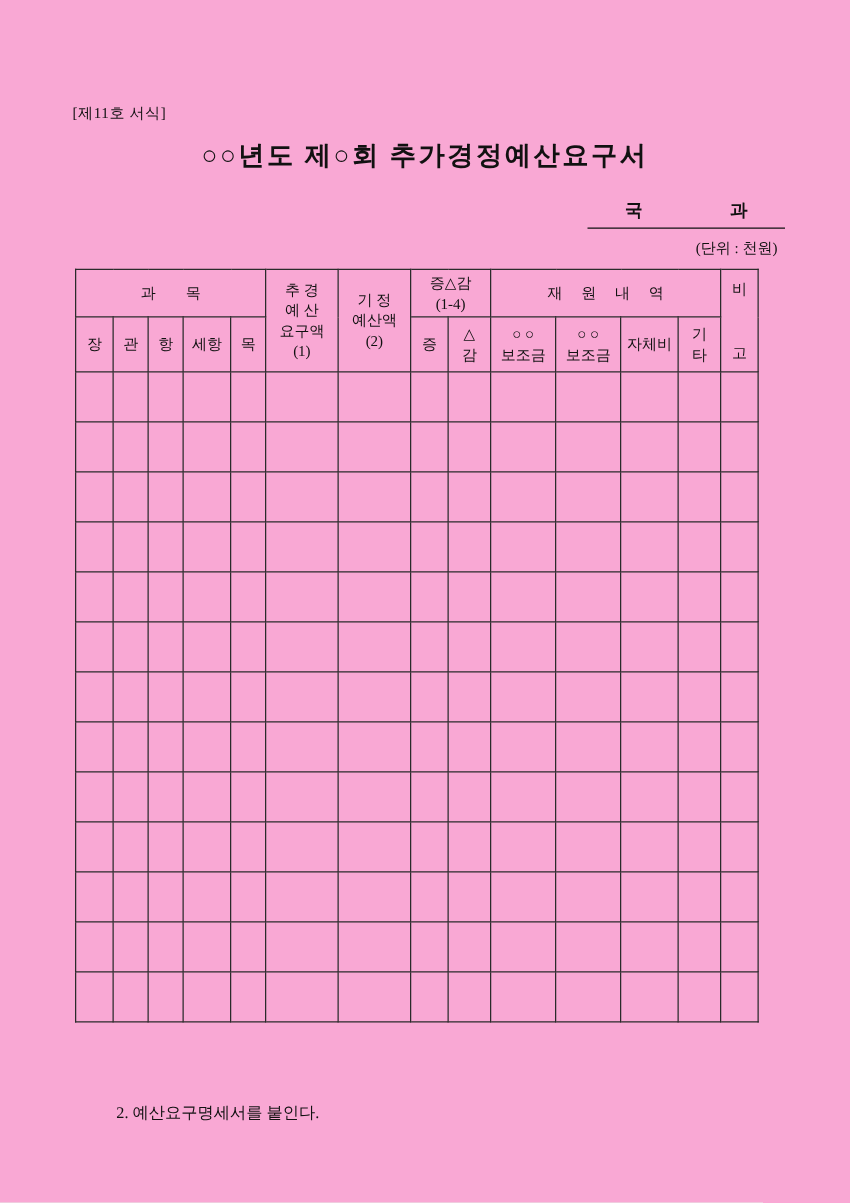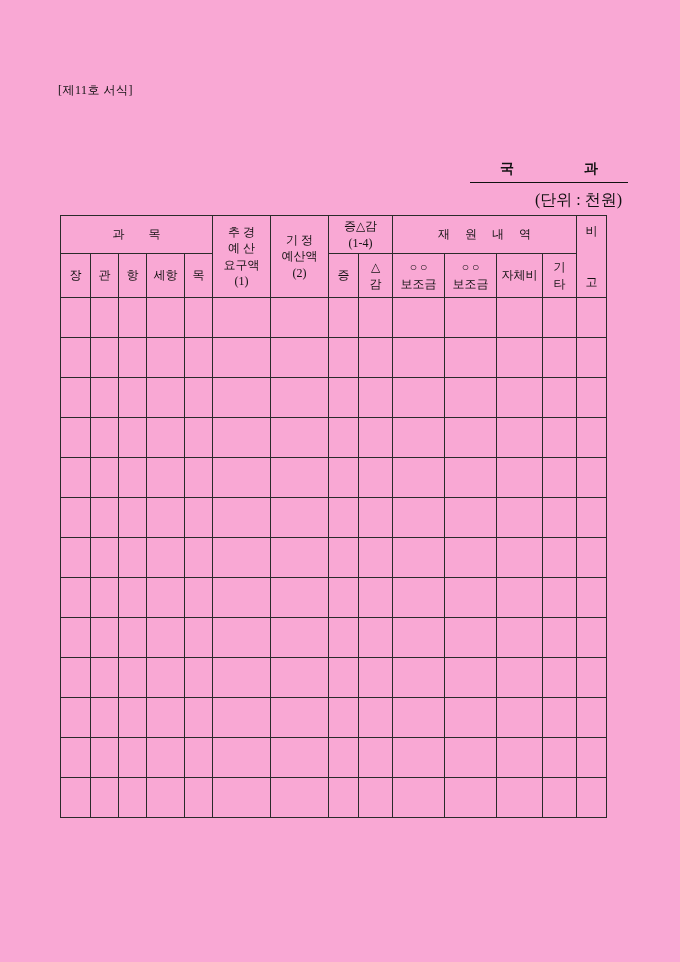--- a/index.html
+++ b/index.html
@@ -39,21 +39,21 @@
     justify-content: space-between;
     padding: 0 30px 4px 30px;
     border-bottom: 1px solid #111;
     font-size: 14px;
     font-weight: 600;
   }
   .unit-label {
     position: absolute;
     top: 190px;
     right: 58px;
-    font-size: 16px;
+    font-size: 12px;
   }
   table.budget-table {
     position: absolute;
     top: 215px;
     left: 60px;
     border-collapse: collapse;
     table-layout: fixed;
   }
   .budget-table th, .budget-table td {
     border: 1px solid #2b2b2b;
@@ -91,20 +91,21 @@
     margin-left: 27px;
   }
 </style>
 </head>
 <body>
 
 <div class="page">
 
   <div class="form-label">[제11호 서식]</div>
 
+  <div class="doc-title">○○년도 제○회 추가경정예산요구서</div>
 
   <div class="dept-line">
     <span>국</span>
     <span>과</span>
   </div>
 
   <div class="unit-label">(단위 : 천원)</div>
 
   <table class="budget-table">
     <colgroup>
@@ -367,15 +368,16 @@
           <td></td>
           <td></td>
           <td></td>
           <td></td>
           <td></td>
         </tr>
       </tbody>
   </table>
 
   <div class="notes">
+    <div class="note-line-2">2. 예산요구명세서를 붙인다.</div>
   </div>
 
 </div>
 
 </body></html>

